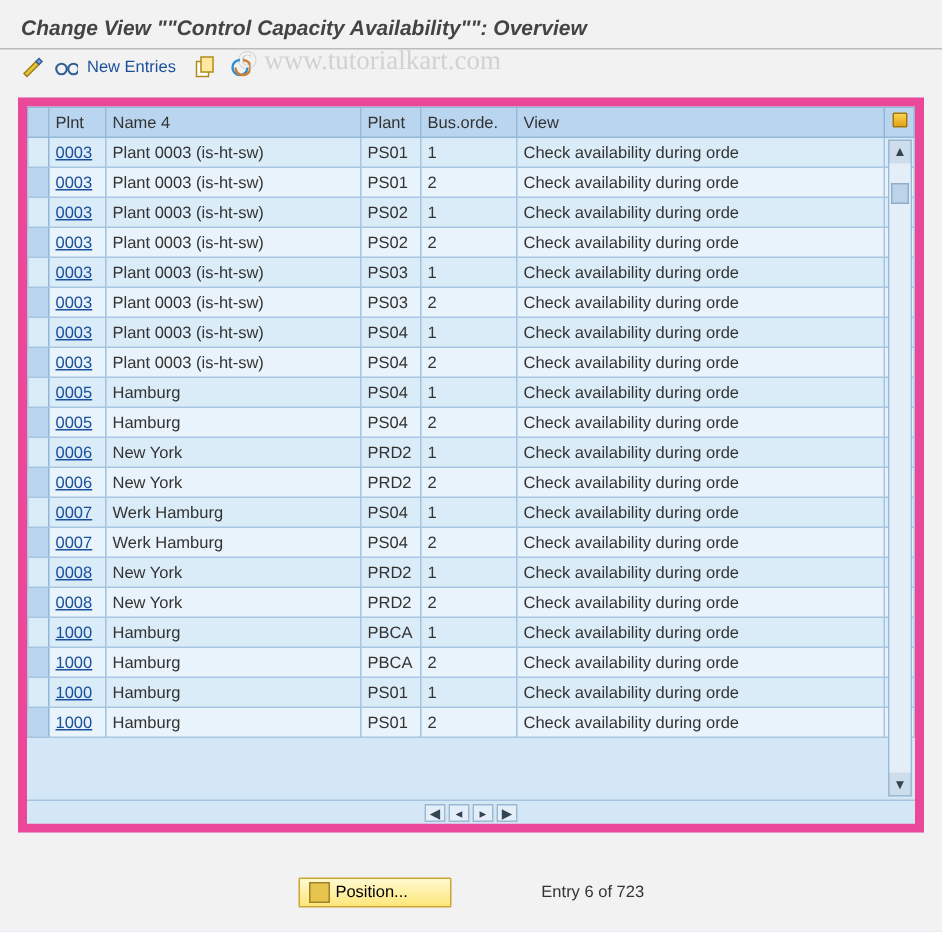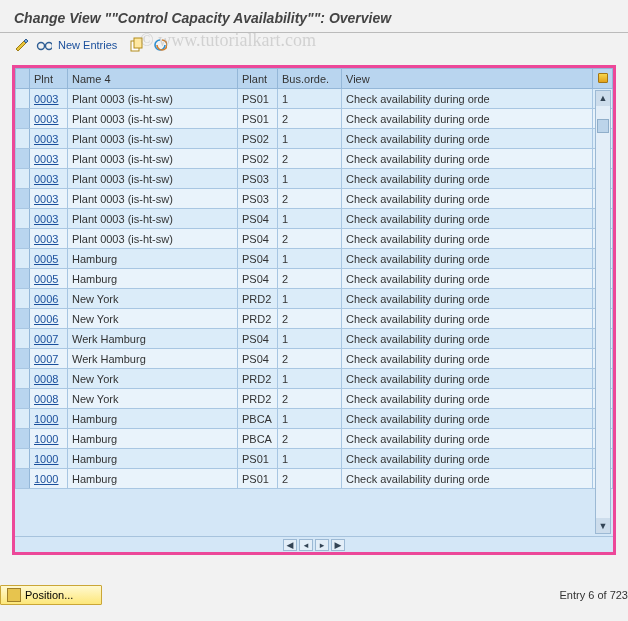--- a/index.html
+++ b/index.html
@@ -31,21 +31,21 @@
     width: 16px; height: 16px;
     display:inline-flex;align-items:center;justify-content:center;
   }
   .tb-link {
     color: #1a4f9c;
     font-size: 11px;
     cursor: pointer;
     margin-right: 6px;
   }
   .content {
-    border: 3px solid #ec4899;
+    border: 6px solid #ec4899;
     margin: 6px 12px 0 12px;
     background: #d4e7f7;
     height: 490px;
     position: relative;
     display:flex;
     flex-direction:column;
   }
   .table-wrap {
     flex:1;
     position:relative;
@@ -105,37 +105,37 @@
     background:#d4e7f7;
     border-top:1px solid #a7c3dd;
   }
   .hbtn{width:14px;height:12px;background:#e3eef8;border:1px solid #9cb9d4;display:flex;align-items:center;justify-content:center;font-size:9px;color:#345;}
   .footer{
     position:absolute;
     left:0; right:0;
     bottom:16px;
     display:flex;
     align-items:center;
-    justify-content:space-between;
+    justify-content:center;
     gap:60px;
   }
   .pos-btn{
     background:linear-gradient(#fff9d0,#fde77a);
     border:1px solid #caa637;
     padding:2px 28px 2px 6px;
     font-size:11px;
     display:flex;align-items:center;gap:4px;
     cursor:pointer;
     border-radius:1px;
   }
   .pos-icon{width:14px;height:14px;display:inline-block;background:#e7c44e;border:1px solid #a08028;}
   .entry-text{font-size:11px;color:#333;}
   .watermark{
     position:absolute;
-    top:30px; left:140px;
+    top:30px; left:158px;
     font-size:18px;
     color:rgba(150,150,150,0.35);
     font-family:Georgia, serif;
     pointer-events:none;
   }
   svg{display:block}
 </style>
 </head>
 <body>
 

